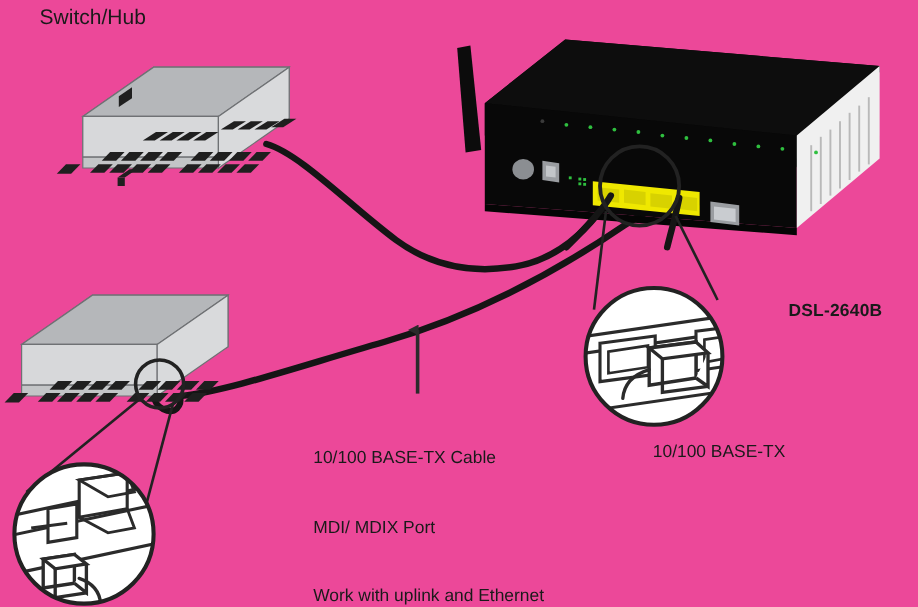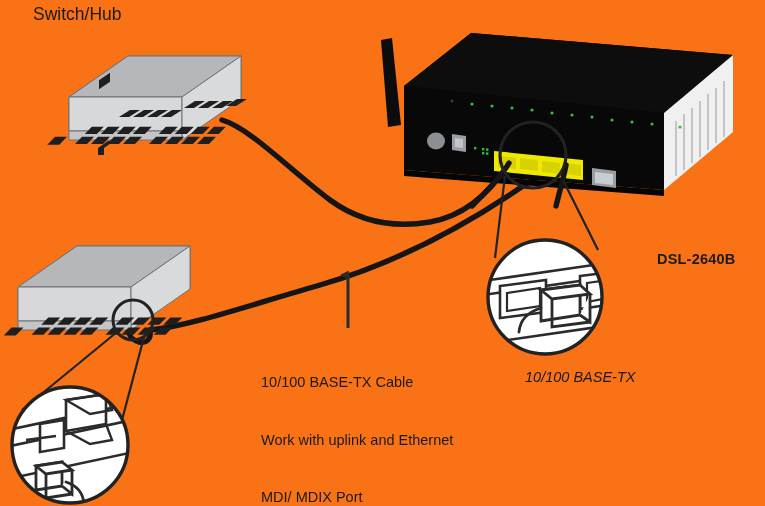--- a/index.html
+++ b/index.html
@@ -7,21 +7,21 @@
     padding: 0;
     background: #ffffff;
   }
   body {
     font-family: "Liberation Sans", sans-serif;
   }
   #diagram-root {
     position: relative;
     width: 765px;
     height: 506px;
-    background: #f97316;
+    background: #ec4899;
     overflow: hidden;
   }
   #diagram-svg {
     position: absolute;
     left: 0;
     top: 0;
     width: 765px;
     height: 506px;
   }
   .lbl {
@@ -42,24 +42,23 @@
     font-weight: bold;
     letter-spacing: 0.2px;
     margin-top: 25px;
   }
   #label-cable-note {
     left: 261px;
     top: 335px;
     font-size: 14.5px;
   }
   #label-base-tx {
-    left: 525px;
+    left: 544px;
     top: 368px;
     font-size: 14.5px;
-    font-style: italic;
   }
 </style>
 </head>
 <body>
 
 <div id="diagram-root">
 
   <svg id="diagram-svg" viewBox="0 0 765 506">
     <defs>
       <marker id="arrowhead-up" markerWidth="9" markerHeight="9" refX="4.5" refY="8.2" orient="auto-start-reverse" markerUnits="userSpaceOnUse">
@@ -295,19 +294,19 @@
       <line x1="348" y1="328" x2="348" y2="275" stroke="#2b2b2b" stroke-width="3" marker-end="url(#arrowhead-up)"></line>
     </g>
   </svg>
 
   <div class="lbl" id="label-switch-hub">Switch/Hub</div>
 
   <div class="lbl" id="label-device-model">DSL-2640B</div>
 
   <div class="lbl" id="label-cable-note">
     <div>10/100 BASE-TX Cable</div>
+    <div>MDI/ MDIX Port</div>
     <div>Work with uplink and Ethernet</div>
-    <div>MDI/ MDIX Port</div>
   </div>
 
   <div class="lbl" id="label-base-tx">10/100 BASE-TX</div>
 
 </div>
 
 </body></html>

